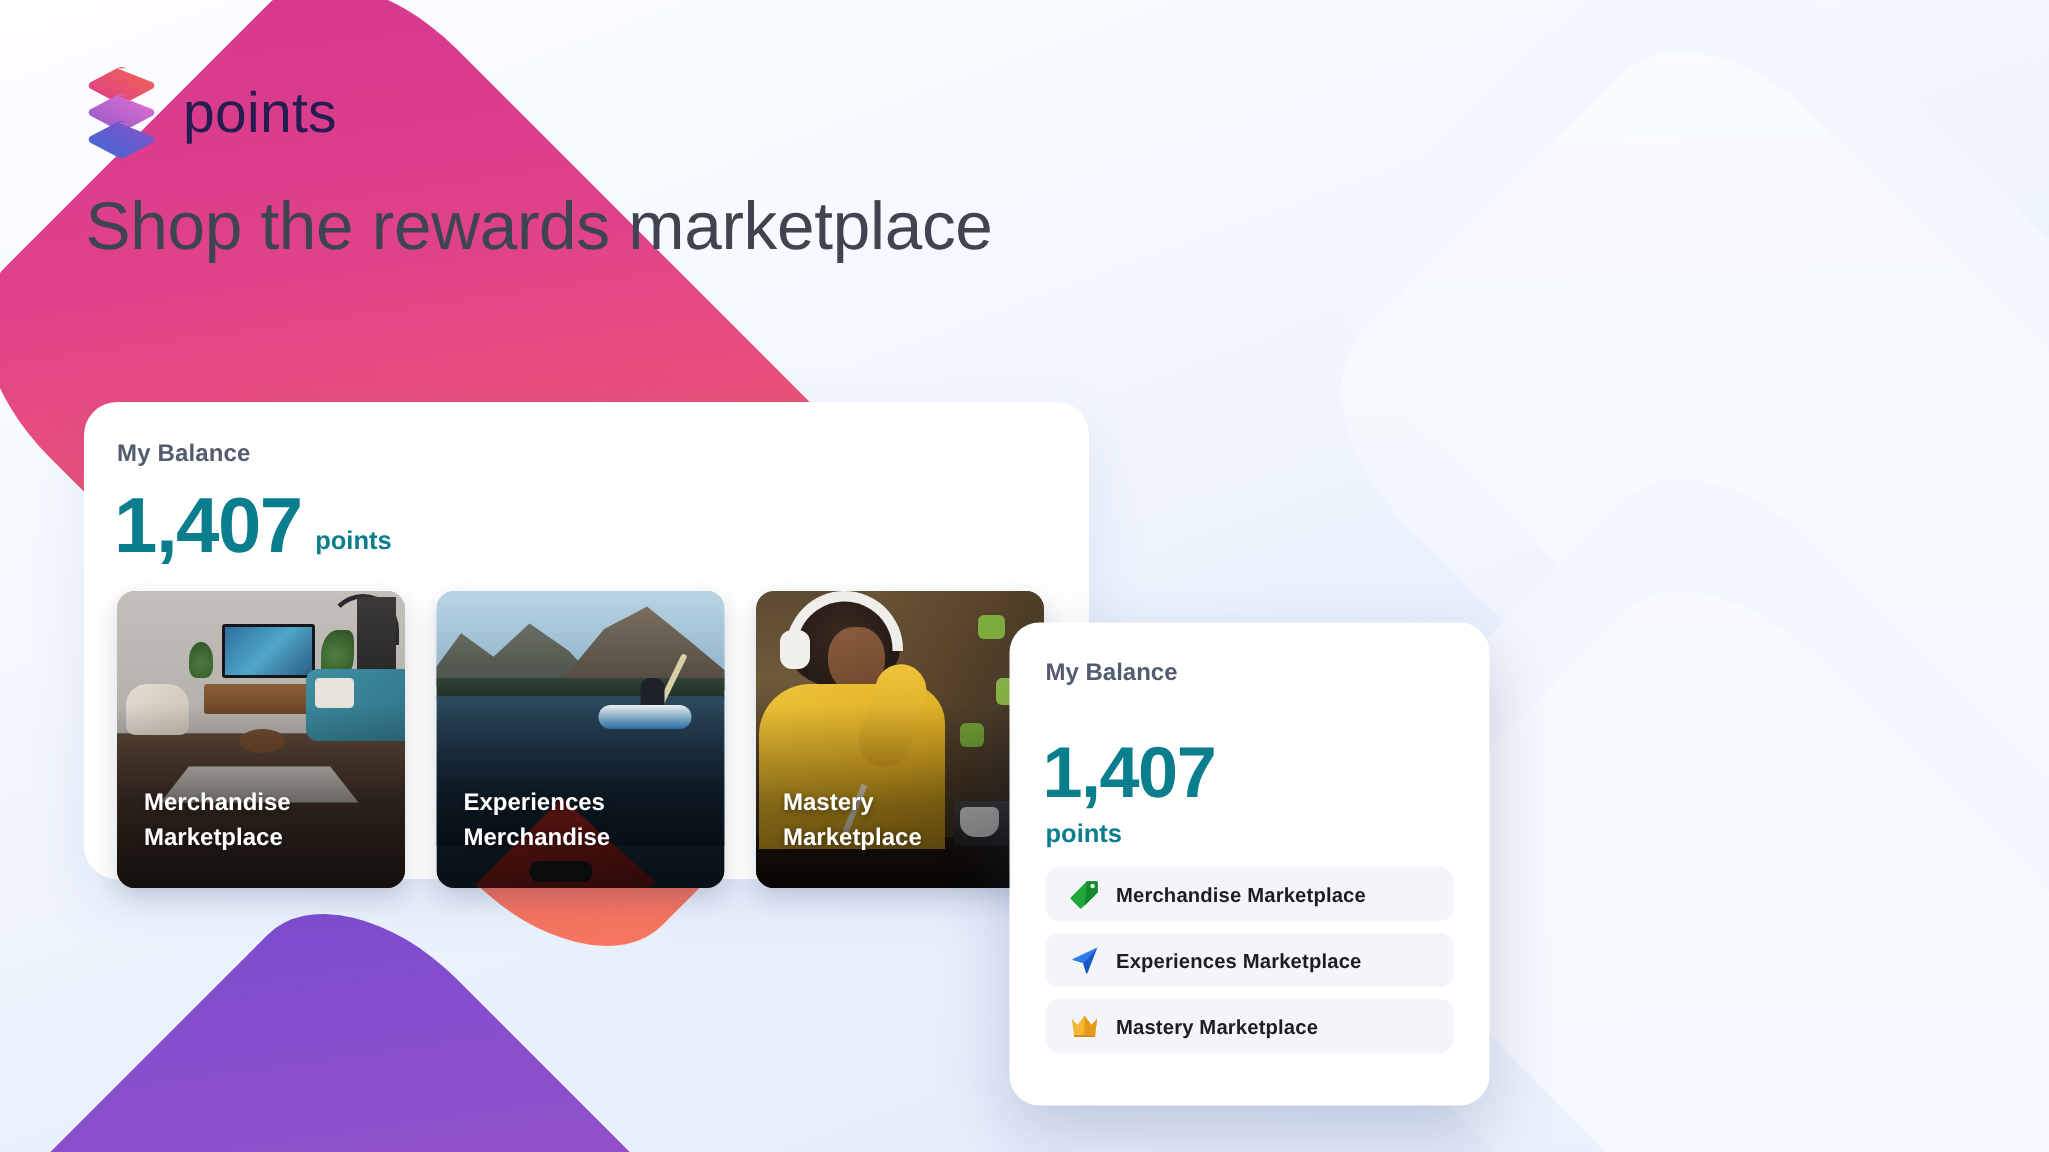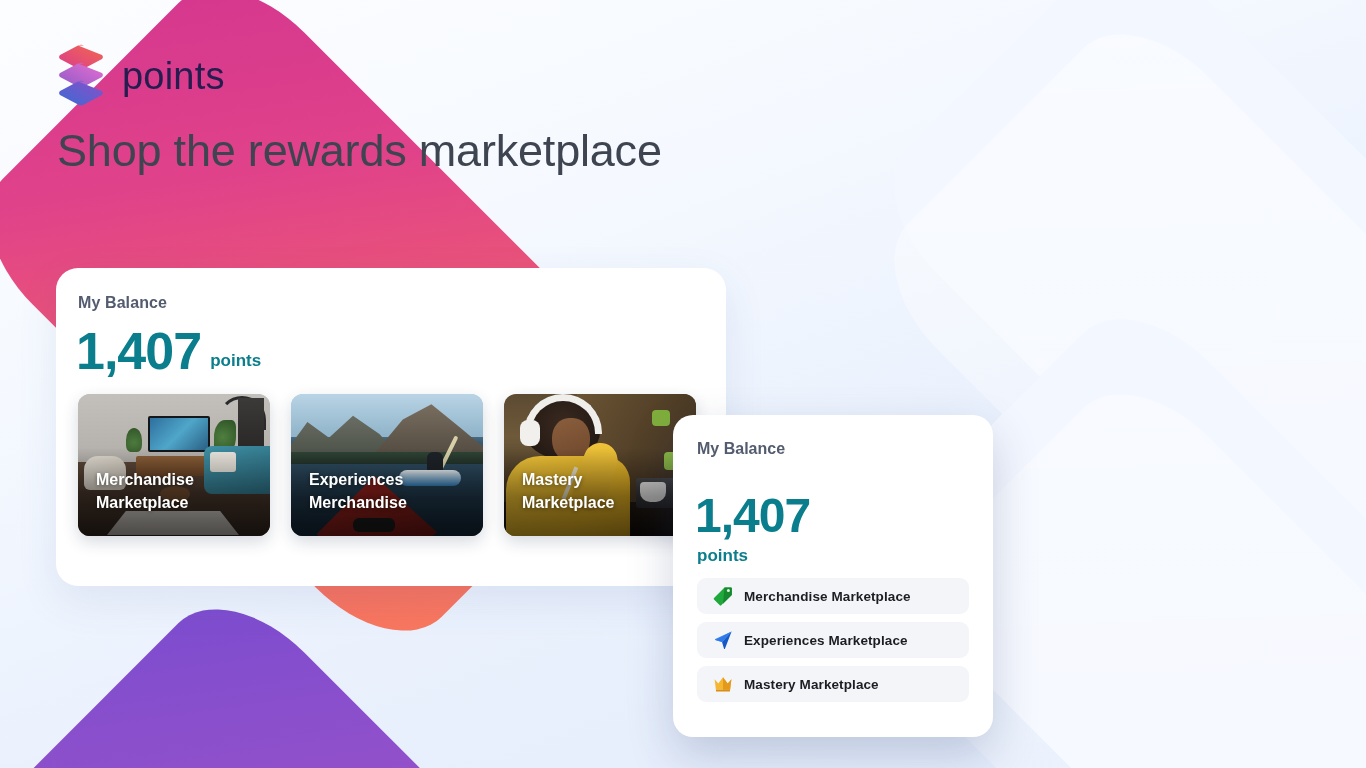--- a/index.html
+++ b/index.html
@@ -82,21 +82,21 @@
   .points-row {
     position:absolute; left:76px; top:325px;
     display:flex; align-items:flex-end; gap:9px;
   }
   .points-num { font-size:52px; font-weight:700; color:#0a7e8c; line-height:1; letter-spacing:-1px; }
   .points-unit { font-size:17px; font-weight:700; color:#0a7e8c; padding-bottom:6px; }
 
   
   .tiles { position:absolute; left:78px; top:394px; display:flex; gap:21px; }
   .tile {
-    width:192px; height:142px; border-radius:12px; position:relative;
+    width:192px; height:198px; border-radius:12px; position:relative;
     overflow:hidden; box-shadow:0 6px 16px rgba(30,45,80,.18);
   }
   .tile .scene { position:absolute; inset:0; }
   .tile .shade {
     position:absolute; inset:0;
     background:linear-gradient(to bottom, rgba(0,0,0,0) 38%, rgba(0,0,0,.42) 72%, rgba(0,0,0,.58) 100%);
   }
   .tile .tile-text {
     position:absolute; left:18px; bottom:22px;
     color:#fff; font-size:16px; font-weight:700; line-height:1.45;

